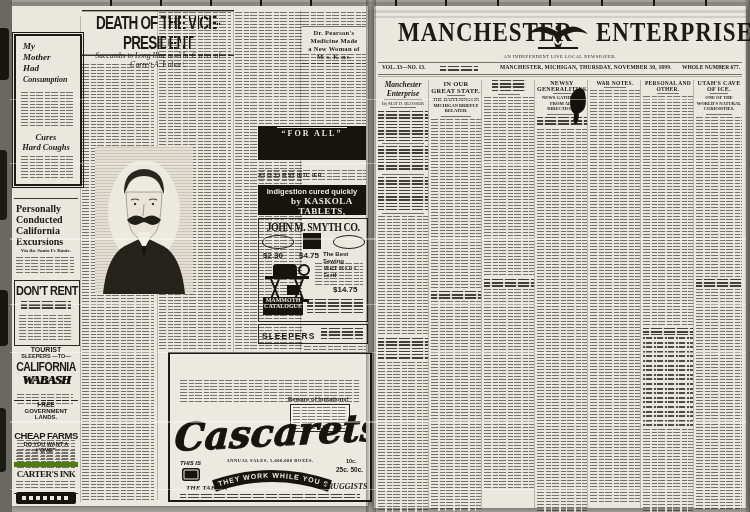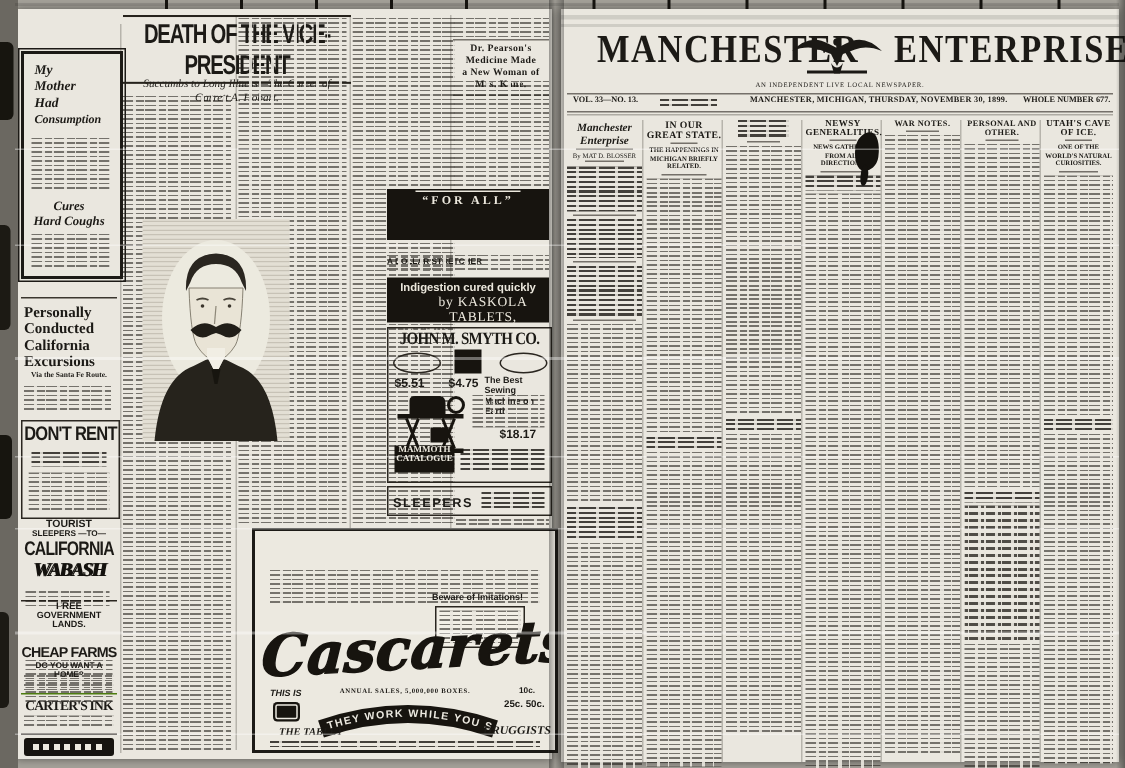--- a/index.html
+++ b/index.html
@@ -77,21 +77,21 @@
       <div class="sans ctr" style="font-size:6px;font-weight:bold;">GOVERNMENT LANDS.</div>
     </div>
     <div class="abs nt" style="left:3px;top:418px;width:58px;height:28px;"></div>
 
     <div class="abs" style="left:0;top:408px;width:64px;height:30px;">
       <div class="sans ctr" style="font-size:9.5px;font-weight:bold;letter-spacing:-.5px;">CHEAP FARMS</div>
       <div class="sans ctr" style="font-size:5.5px;font-weight:bold;">DO YOU WANT A HOME?</div>
       <div class="abs nt" style="left:2px;top:20px;width:60px;height:10px;"></div>
     </div>
 
-    <div class="abs" style="left:0;top:440px;width:64px;height:26px;border-top:1px solid #4d7c0f;border-bottom:1px solid #2a2620;">
+    <div class="abs" style="left:0;top:440px;width:64px;height:26px;border-top:5px solid #4d7c0f;border-bottom:1px solid #2a2620;">
       <div class="serif ctr" style="font-size:9px;font-weight:bold;margin-top:2px;letter-spacing:-.5px;">CARTER'S INK</div>
       <div class="abs nt" style="left:2px;top:14px;width:60px;height:9px;"></div>
     </div>
 
     <div class="abs blackbox" style="left:2px;top:470px;width:60px;height:12px;border-radius:2px;">
       <div class="abs" style="left:6px;top:4px;width:48px;height:4px;background:repeating-linear-gradient(90deg,#ece8dd 0 4px,transparent 4px 7px);"></div>
     </div>
   </div>
 
   <div class="abs vrule" style="left:70px;top:10px;height:486px;"></div>
@@ -150,45 +150,45 @@
     <div class="serif" style="font-size:8px;font-weight:bold;letter-spacing:2px;">“FOR ALL”</div>
   </div>
 
   <div class="abs" style="left:248px;top:157px;width:108px;height:20px;">
     <span class="sans" style="font-size:5.5px;font-weight:bold;">A DOLLAR STRETCHER</span>
     <div class="abs nt" style="left:0;top:7px;width:108px;height:12px;"></div>
   </div>
 
   <div class="abs blackbox ctr" style="left:248px;top:179px;width:108px;height:30px;">
     <div class="sans" style="font-size:7.5px;font-weight:bold;margin-top:2px;">Indigestion cured quickly</div>
-    <div class="serif" style="font-size:9px;font-weight:normal;letter-spacing:.5px;padding-left:20px;">by KASKOLA TABLETS,</div>
+    <div class="serif" style="font-size:9px;font-weight:bold;letter-spacing:.5px;padding-left:20px;">by KASKOLA TABLETS,</div>
     <div class="sans" style="font-size:6.5px;letter-spacing:1px;">15 cents.  All druggists.</div>
   </div>
 
   <div class="abs" style="left:248px;top:212px;width:108px;height:102px;border:1px solid #2a2620;">
     <div class="serif ctr" style="font-size:10px;font-weight:bold;letter-spacing:-.5px;transform:scaleY(1.15);margin-top:2px;">JOHN M. SMYTH CO.</div>
     <div class="abs" style="left:3px;top:16px;width:30px;height:12px;border:1px solid #2a2620;border-radius:50%;"></div>
     <div class="abs" style="left:74px;top:16px;width:30px;height:12px;border:1px solid #2a2620;border-radius:50%;"></div>
     <div class="abs blackbox" style="left:44px;top:14px;width:18px;height:16px;"></div>
-    <div class="abs sans" style="left:4px;top:32px;font-size:8px;font-weight:bold;">$5.51</div>
+    <div class="abs sans" style="left:4px;top:32px;font-size:8px;font-weight:bold;">$2.30</div>
     <div class="abs sans" style="left:40px;top:32px;font-size:8px;font-weight:bold;">$4.75</div>
     <div class="abs sans" style="left:64px;top:32px;width:42px;font-size:6px;font-weight:bold;line-height:7px;">
       <div>The Best Sewing</div>
       <div>Machine on Earth</div>
     </div>
     <svg class="abs" style="left:4px;top:44px;" width="48" height="42" viewBox="0 0 48 42">
       <rect x="2" y="36" width="44" height="3" fill="#17140f"></rect>
       <path d="M8 36 L16 16 M16 36 L8 16 M32 36 L40 16 M40 36 L32 16" stroke="#17140f" stroke-width="2"></path>
       <rect x="2" y="13" width="44" height="3" fill="#17140f"></rect>
       <path d="M10 13 V4 Q10 1 14 1 L30 1 Q34 1 34 6 V13 Z" fill="#17140f"></path>
       <circle cx="41" cy="7" r="5" fill="none" stroke="#17140f" stroke-width="2"></circle>
       <rect x="24" y="22" width="12" height="10" fill="#17140f"></rect>
     </svg>
     <div class="abs nt" style="left:56px;top:44px;width:48px;height:22px;"></div>
-    <div class="abs sans" style="left:74px;top:66px;font-size:8px;font-weight:bold;">$18.17</div>
+    <div class="abs sans" style="left:74px;top:66px;font-size:8px;font-weight:bold;">$14.75</div>
     <div class="abs blackbox ctr" style="left:4px;top:78px;width:40px;height:18px;font-size:6px;font-weight:bold;">
       <div>MAMMOTH</div>
       <div>CATALOGUE</div>
     </div>
     <div class="abs ntb" style="left:48px;top:80px;width:56px;height:16px;"></div>
   </div>
 
   <div class="abs" style="left:248px;top:318px;width:108px;height:18px;border:1px solid #2a2620;">
     <span class="sans" style="font-size:8.5px;font-weight:bold;letter-spacing:1px;padding-left:3px;line-height:17px;">SLEEPERS</span>
     <div class="abs ntb" style="left:62px;top:3px;width:42px;height:11px;"></div>

